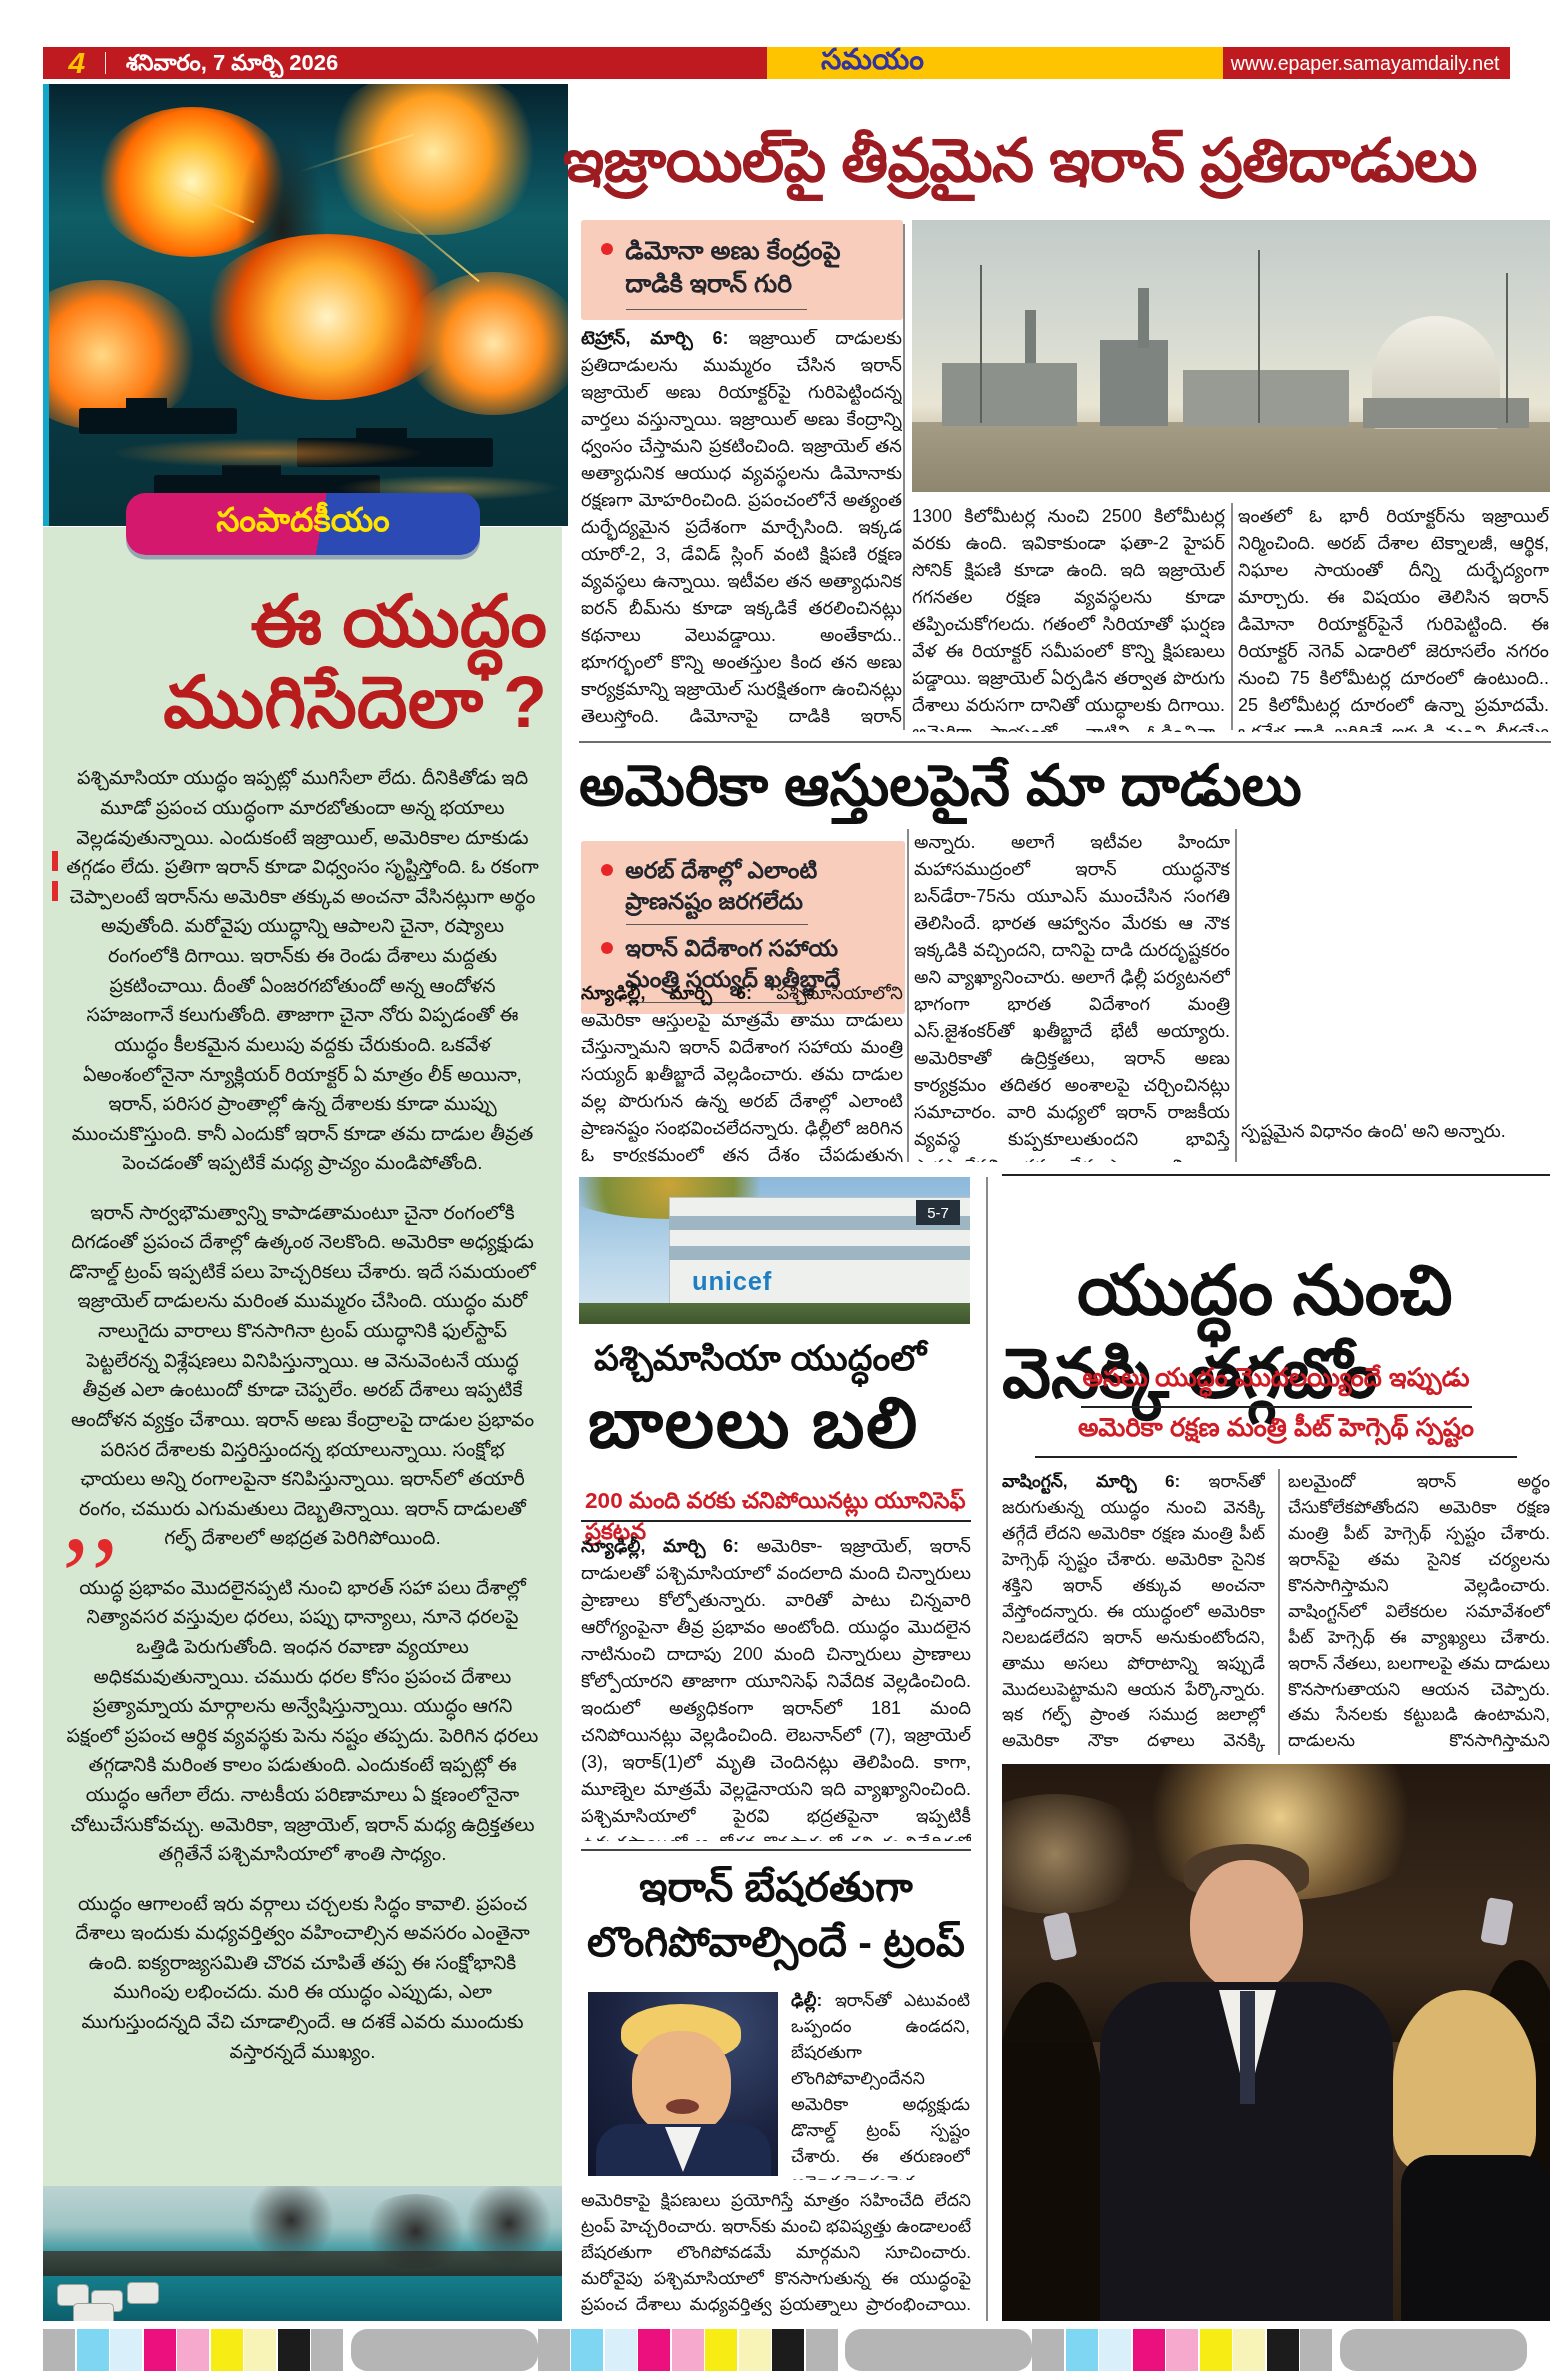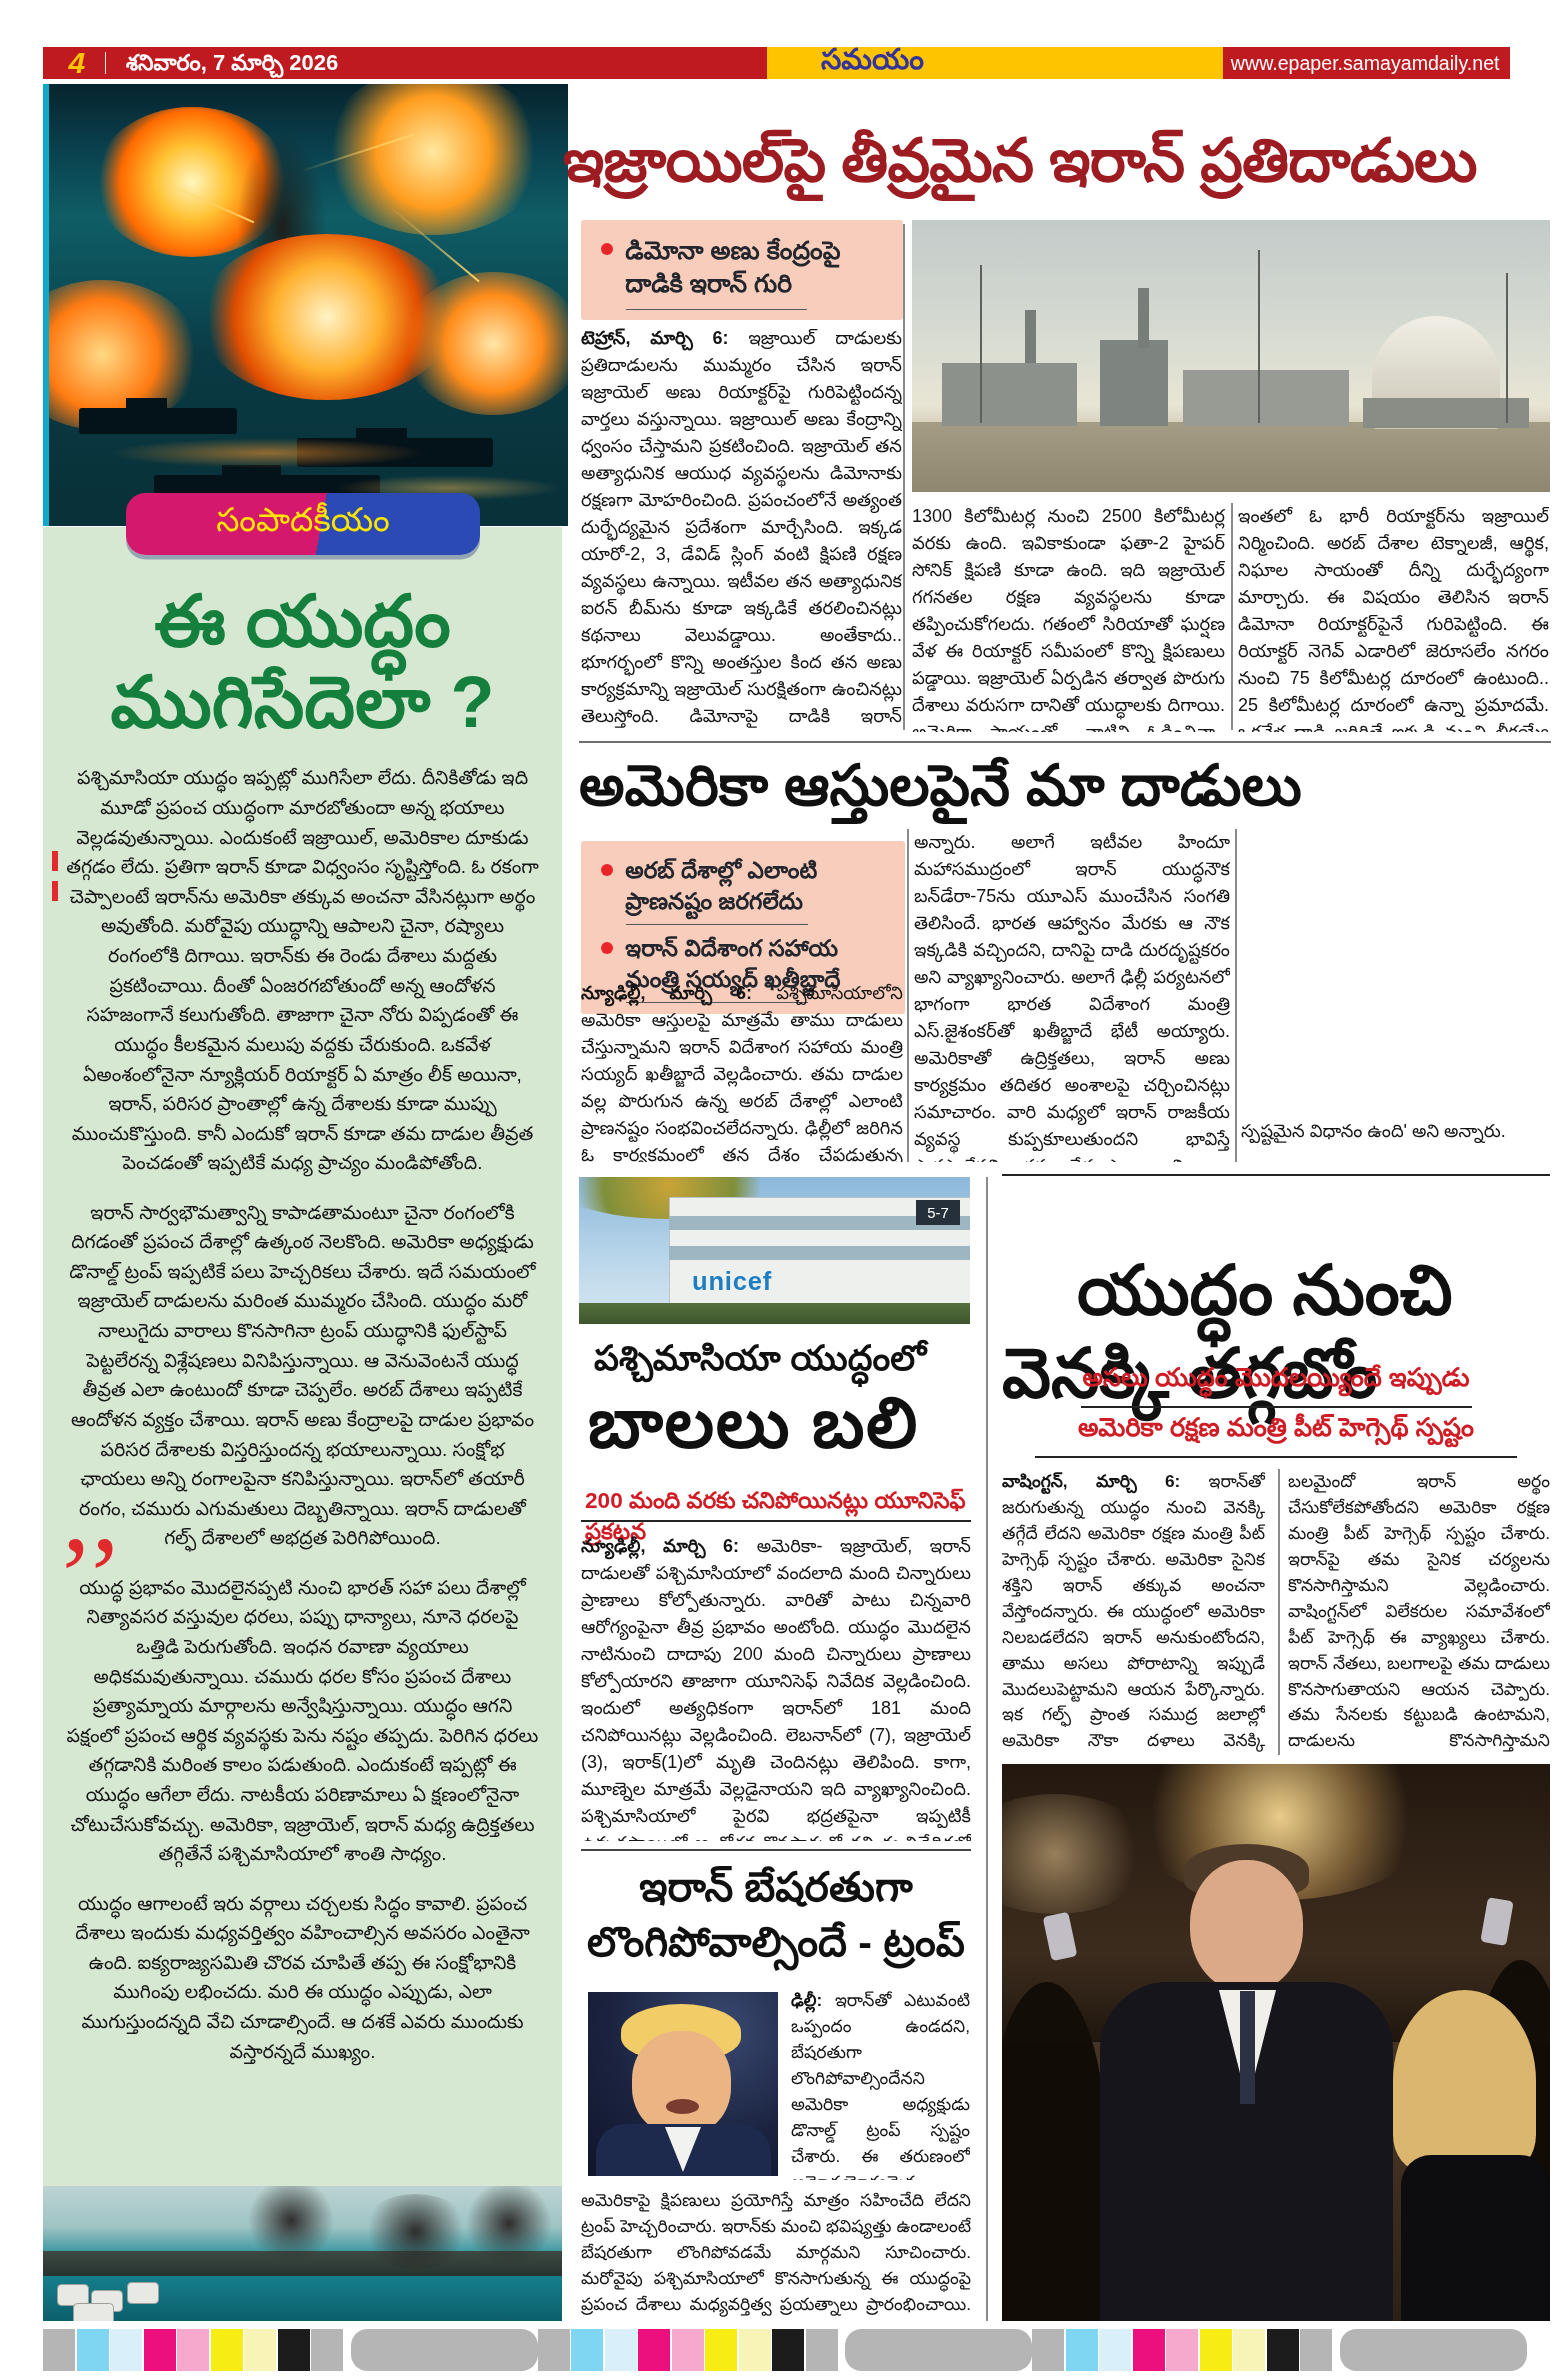--- a/index.html
+++ b/index.html
@@ -31,24 +31,24 @@
   .smokecol{left:188px;top:45px;width:90px;height:196px;border-radius:40%;background:radial-gradient(ellipse,rgba(30,20,15,.85),rgba(30,20,15,0) 70%);}
   .ship{position:absolute;background:#041219;border-radius:3px;}
   .ship:before{content:"";position:absolute;left:30%;top:-10.5px;width:26%;height:10.5px;background:#041219;}
   .sea-glow1{left:60px;top:354px;width:316px;height:30px;border-radius:50%;background:radial-gradient(ellipse,rgba(255,150,40,.55),rgba(255,150,40,0) 70%);}
   .sea-glow2{left:286px;top:391px;width:226px;height:25.6px;border-radius:50%;background:radial-gradient(ellipse,rgba(255,190,80,.45),rgba(255,190,80,0) 70%);}
   .tracer{position:absolute;width:120px;height:2.3px;background:linear-gradient(90deg,rgba(255,220,120,0),#ffd469);}
 
   .edit-pill{left:126px;top:493px;width:354px;height:62px;z-index:5;border-radius:19.6px;
     background:linear-gradient(100deg,#d4186e 0 55%,#2b4ab4 55% 100%);
     box-shadow:0 4.5px 0 rgba(24,40,120,.35);display:flex;align-items:center;justify-content:center;}
-  .edit-pill span{color:#ffe400;font-size:33px;font-weight:normal;}
+  .edit-pill span{color:#ffe400;font-size:33px;font-weight:bold;}
 
   .green-block{left:43px;top:527px;width:519px;height:1659px;background:#d6e7d2;overflow:hidden;}
-  .edit-headline{margin:54px 15px 21px 15px;text-align:center;color:#15803d;font-size:72px;line-height:1.12;font-weight:bold;}
+  .edit-headline{margin:54px 15px 21px 15px;text-align:right;color:#b91c1c;font-size:72px;line-height:1.12;font-weight:bold;}
   .edit-body{padding:0 22.6px;font-size:19px;line-height:1.56;text-align:center;color:#151515;}
   .edit-body p{margin:0 0 19.6px 0;}
   .edit-marks{position:absolute;left:9px;top:324px;width:6px;}
   .edit-marks i{display:block;width:6px;height:19.6px;background:#e02a2c;margin-bottom:10.5px;}
   .pull-quote{position:absolute;left:13.5px;top:992px;color:#e02a2c;font-size:113px;line-height:1;font-family:"Liberation Serif","DejaVu Serif",serif;}
 
   .coast-photo{left:43px;top:2186px;width:519px;height:135px;overflow:hidden;
     background:linear-gradient(180deg,#bcd3d2 0%,#9fc4c4 30%,#1f8a96 55%,#0f6f7c 100%);}
   .coast-city{position:absolute;left:0;top:65px;width:100%;height:25.6px;background:linear-gradient(180deg,#3d4a44,#26322d);}
   .smoke{position:absolute;border-radius:50%;background:radial-gradient(circle,rgba(40,38,36,.95),rgba(40,38,36,0) 70%);}

